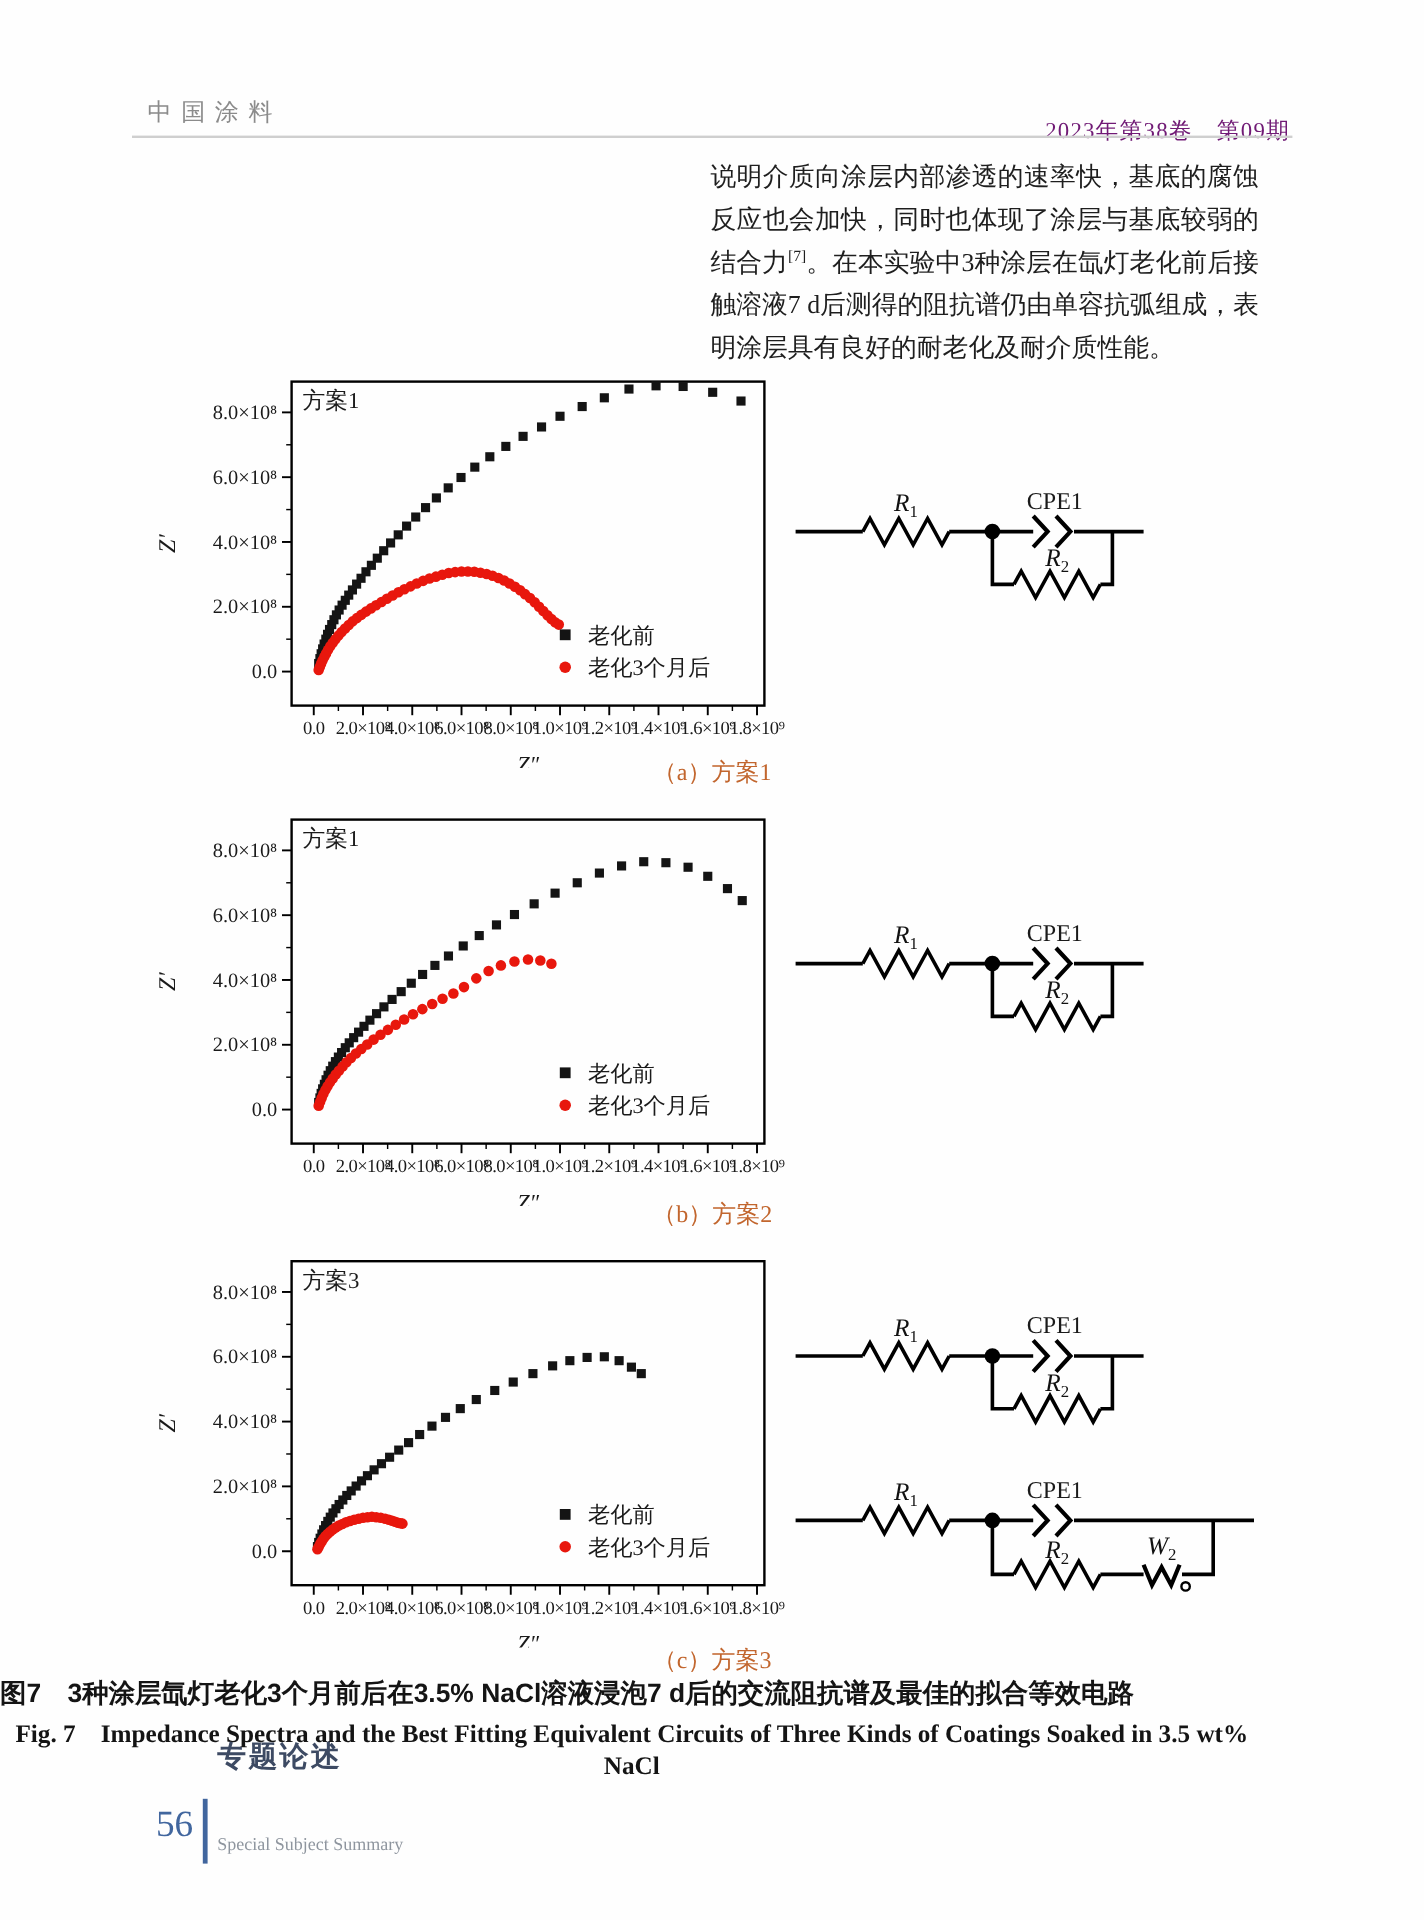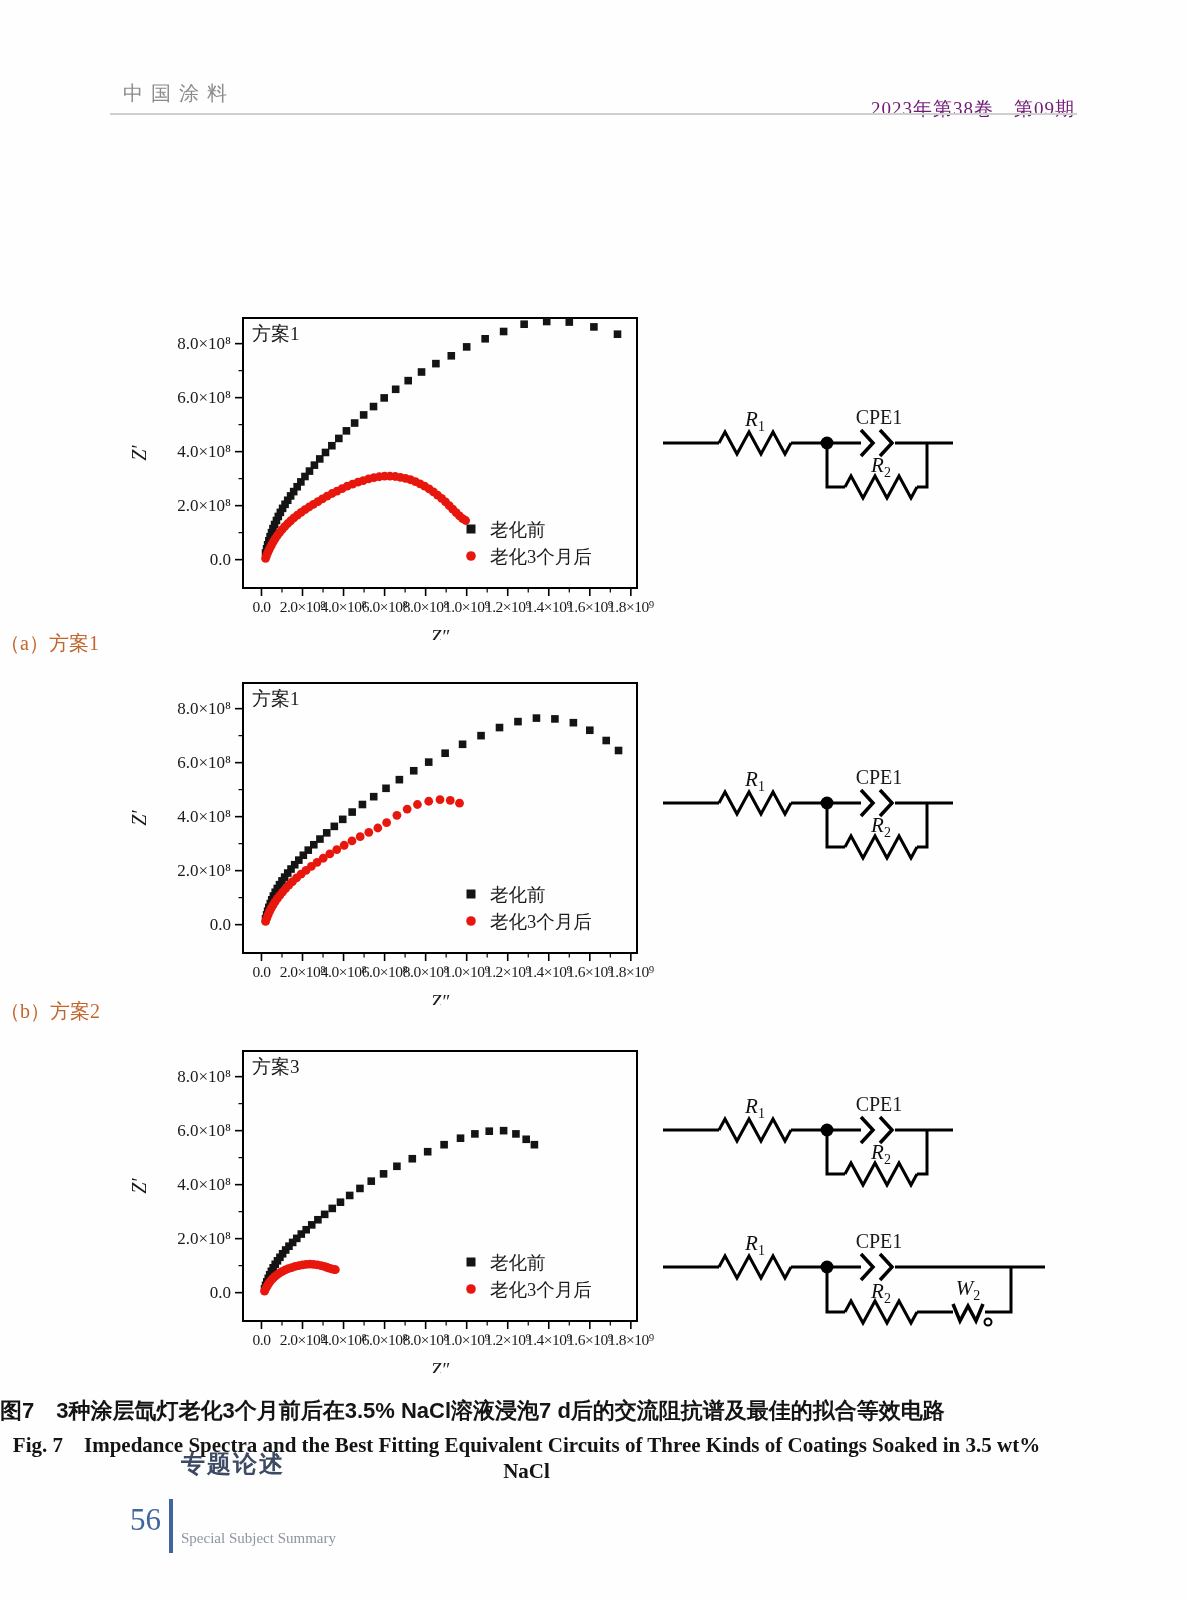--- a/index.html
+++ b/index.html
@@ -15,21 +15,21 @@
   .col sup{font-size:13px;line-height:0;}
   .chart-svg{position:absolute;left:130px;}
   #chart-a{top:300px;}
   #chart-b{top:665px;}
   #chart-c{top:1033px;}
   .circuit-svg{position:absolute;left:655px;}
   #circuit-a{top:390px;}
   #circuit-b{top:750px;}
   #circuit-c1{top:1077px;}
   #circuit-c2{top:1205px;}
-  .subcap{position:absolute;left:0;width:1187px;text-align:left;font-size:20px;color:#c2662e;}
+  .subcap{position:absolute;left:0;width:1187px;text-align:center;font-size:20px;color:#c2662e;}
   #subcap-a{top:630px;}
   #subcap-b{top:998px;}
   #subcap-c{top:1370px;}
   .cap-zh{position:absolute;top:1396px;left:0;width:1187px;text-align:left;font-size:22px;
           font-weight:bold;color:#141414;font-family:"Liberation Sans","DejaVu Sans",sans-serif;}
   .cap-en{position:absolute;left:0;width:1053px;text-align:center;font-size:21px;font-weight:bold;
           color:#141414;font-family:"Liberation Serif","DejaVu Serif",serif;}
   #cap-en1{top:1431px;}
   #cap-en2{top:1461px;}
   .page-num{position:absolute;left:130px;top:1502px;font-size:31px;color:#41669e;}
@@ -40,20 +40,21 @@
 </style>
 </head>
 <body>
 
 <div class="page">
 
   <span class="hdr-left">中国涂料</span>
   <span class="hdr-right">2023年第38卷　第09期</span>
   <div class="hdr-rule"></div>
 
+  <div class="col col-right"><span>说明介质向涂层内部渗透的速率快，基底的腐蚀反应也会加快，同时也体现了涂层与基底较弱的结合力</span><sup>[7]</sup><span>。在本实验中3种涂层在氙灯老化前后接触溶液7 d后测得的阻抗谱仍由单容抗弧组成，表明涂层具有良好的耐老化及耐介质性能。</span></div>
 
   <svg id="chart-a" class="chart-svg" width="545" height="340">
       <rect x="113" y="18" width="394" height="270" fill="none" stroke="#000" stroke-width="2"></rect>
       <line x1="131.46875" y1="288" x2="131.46875" y2="296" stroke="#000" stroke-width="1.6"></line>
       <line x1="151.98958333333331" y1="288" x2="151.98958333333331" y2="292.5" stroke="#000" stroke-width="1.2"></line>
       <text x="131.46875" y="312" fill="#1a1a1a" font-family="&quot;Liberation Serif&quot;,&quot;DejaVu Serif&quot;,serif" text-anchor="middle" font-size="15.5px" letter-spacing="-0.5px">0.0</text>
       <line x1="172.51041666666666" y1="288" x2="172.51041666666666" y2="296" stroke="#000" stroke-width="1.6"></line>
       <line x1="193.03125" y1="288" x2="193.03125" y2="292.5" stroke="#000" stroke-width="1.2"></line>
       <text x="172.51041666666666" y="312" fill="#1a1a1a" font-family="&quot;Liberation Serif&quot;,&quot;DejaVu Serif&quot;,serif" text-anchor="middle" font-size="15.5px" letter-spacing="-0.5px">2.0×10⁸</text>
       <line x1="213.55208333333334" y1="288" x2="213.55208333333334" y2="296" stroke="#000" stroke-width="1.6"></line>
@@ -522,20 +523,21 @@
       <circle cx="333" cy="117" r="3.5" stroke="#000" stroke-width="2" fill="#fff"></circle>
       <path d="M330 107 H356 V62" stroke="#000" stroke-width="3" fill="none"></path>
       <text x="226" y="93" text-anchor="middle" fill="#111" font-family="&quot;Liberation Serif&quot;,&quot;DejaVu Serif&quot;,serif" font-size="21px" font-style="italic"><tspan>R</tspan><tspan dy="5" font-size="14px" font-style="normal">2</tspan></text>
       <text x="313" y="90" text-anchor="middle" fill="#111" font-family="&quot;Liberation Serif&quot;,&quot;DejaVu Serif&quot;,serif" font-size="21px" font-style="italic"><tspan>W</tspan><tspan dy="5" font-size="14px" font-style="normal">2</tspan></text>
       <text x="100" y="45" text-anchor="middle" fill="#111" font-family="&quot;Liberation Serif&quot;,&quot;DejaVu Serif&quot;,serif" font-size="21px" font-style="italic"><tspan>R</tspan><tspan dy="5" font-size="14px" font-style="normal">1</tspan></text>
       <text x="224" y="43" fill="#1a1a1a" font-family="&quot;Liberation Serif&quot;,&quot;DejaVu Serif&quot;,serif" text-anchor="middle" font-size="20px">CPE1</text>
     </svg>
 
   <div id="subcap-a" class="subcap">（a）方案1</div>
   <div id="subcap-b" class="subcap">（b）方案2</div>
+  <div id="subcap-c" class="subcap">（c）方案3</div>
 
   <div class="cap-zh">图7　3种涂层氙灯老化3个月前后在3.5% NaCl溶液浸泡7 d后的交流阻抗谱及最佳的拟合等效电路</div>
   <div id="cap-en1" class="cap-en">Fig. 7　Impedance Spectra and the Best Fitting Equivalent Circuits of Three Kinds of Coatings Soaked in 3.5 wt% NaCl</div>
 
   <span class="page-num">56</span>
   <div class="footer-bar"></div>
   <span class="footer-zh">专题论述</span>
   <span class="footer-en">Special Subject Summary</span>
 
 </div>

